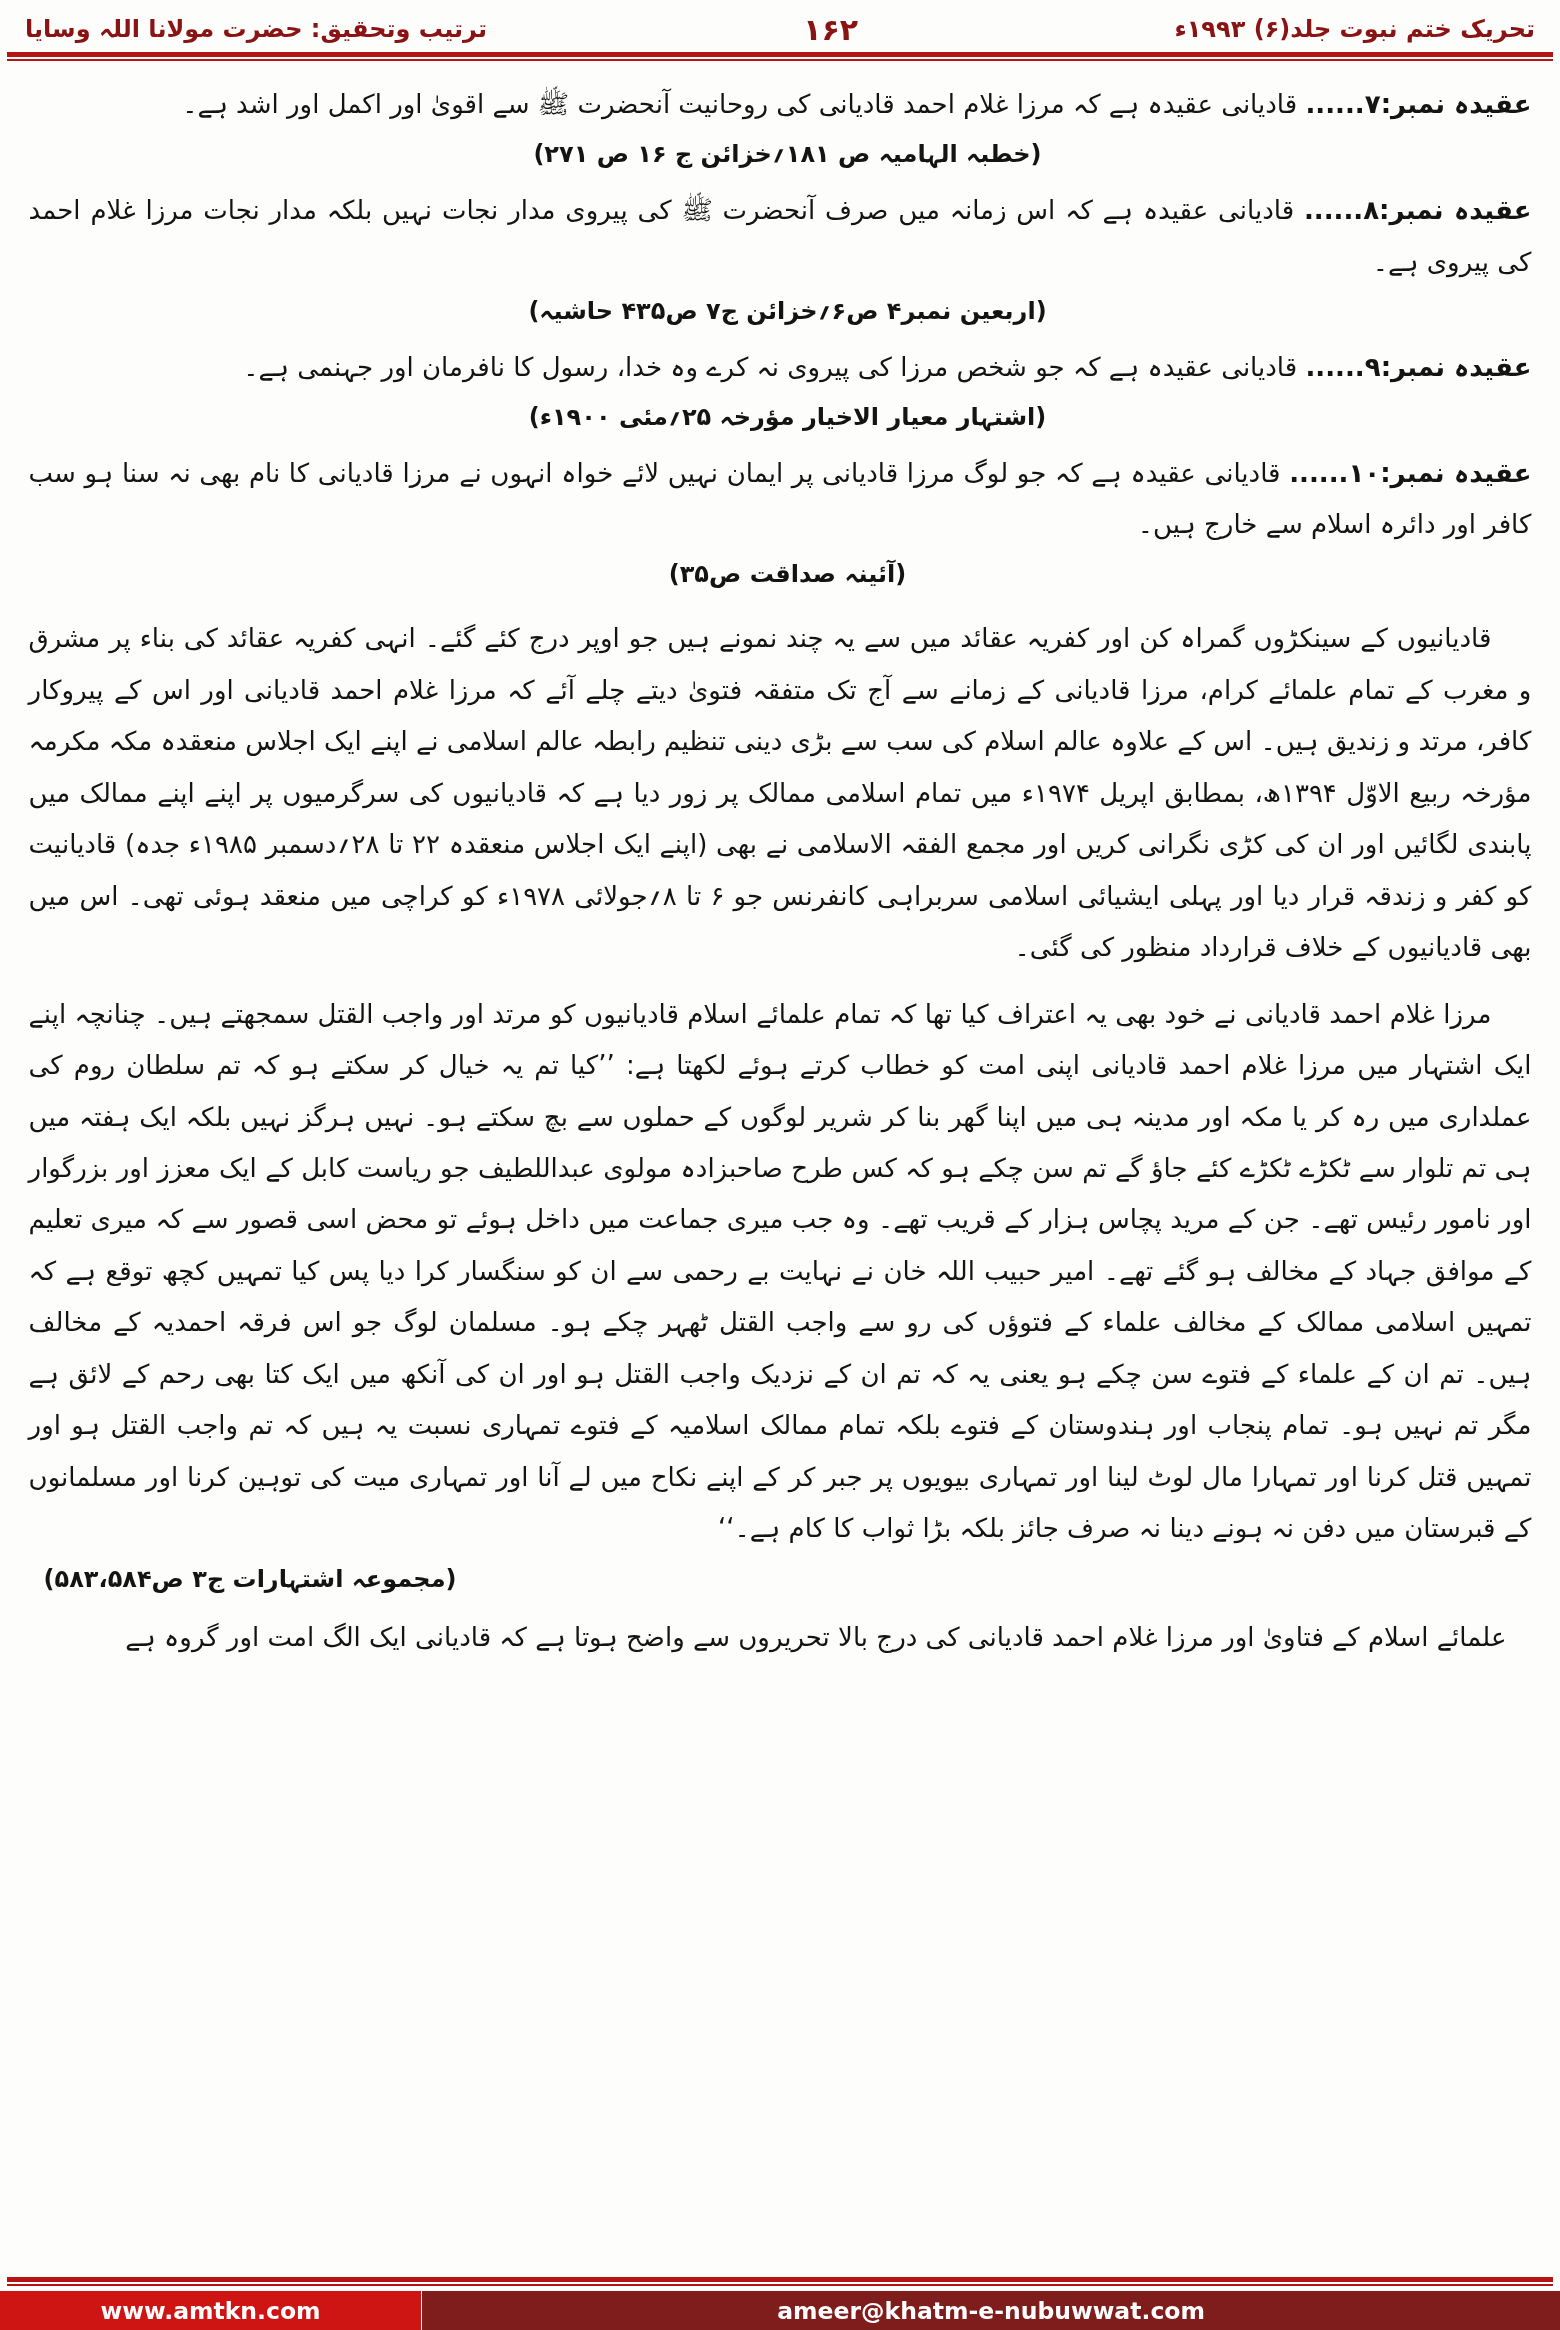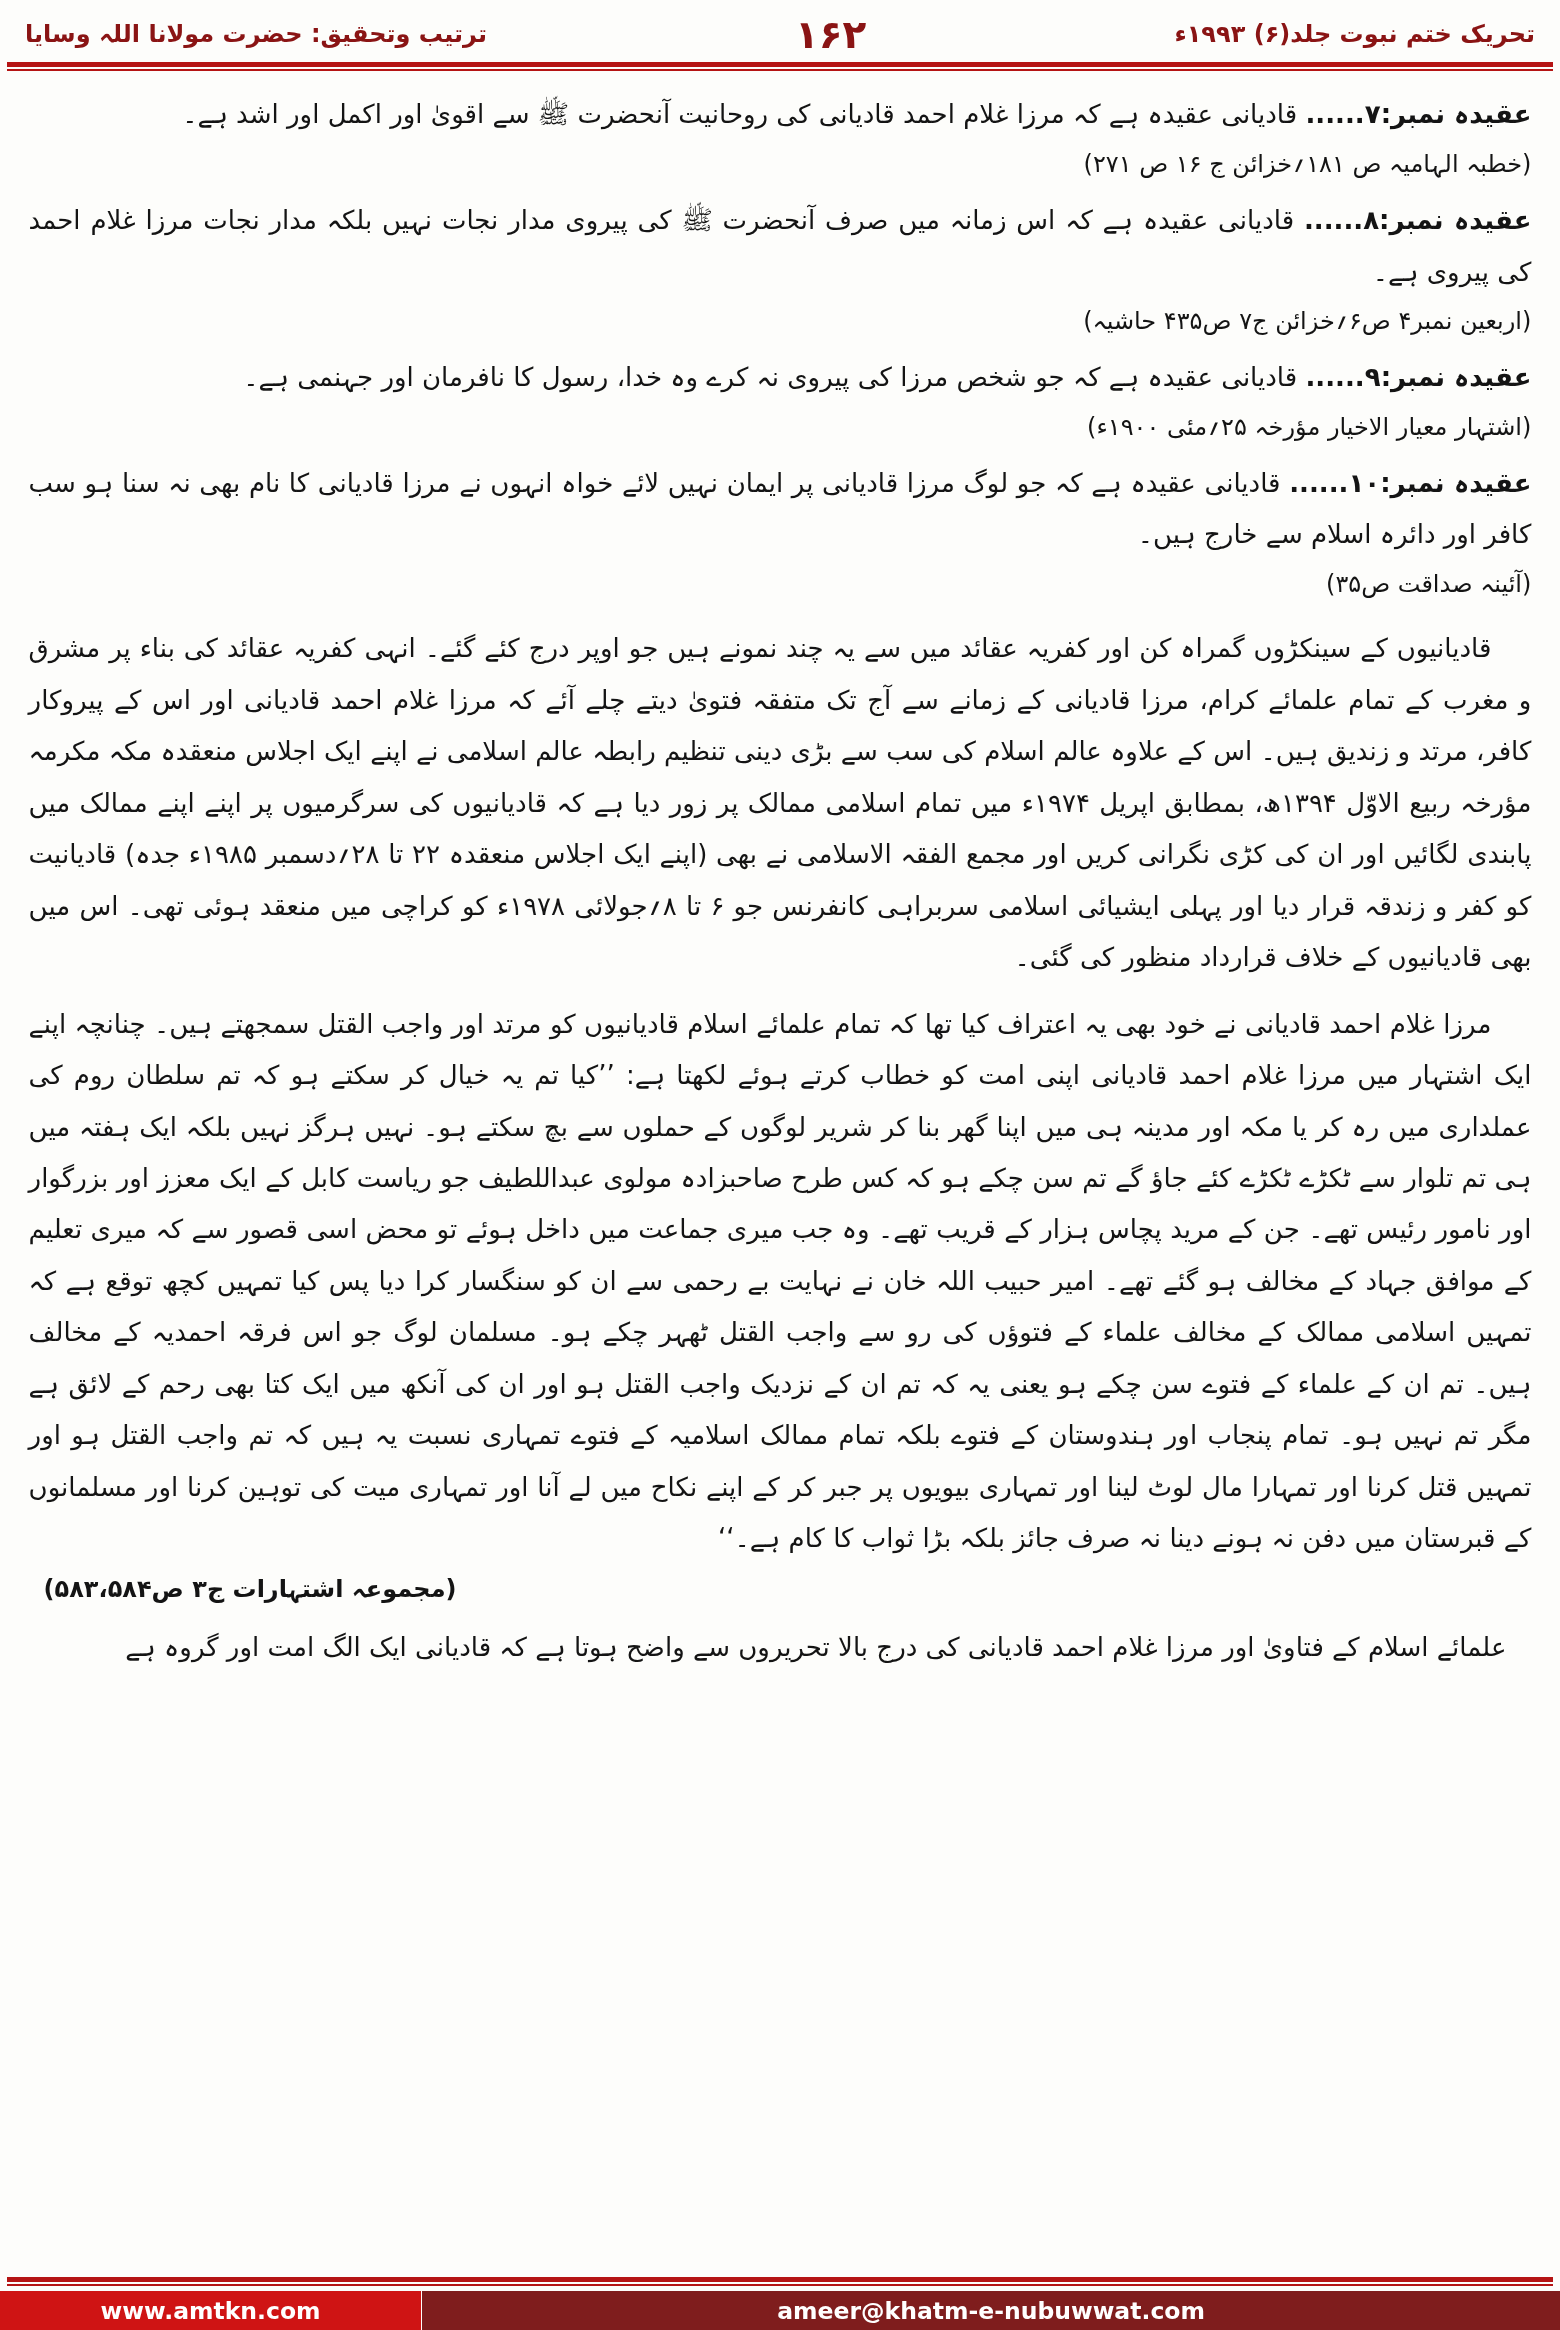--- a/index.html
+++ b/index.html
@@ -15,36 +15,36 @@
   }
   
   .header{
     display:flex;justify-content:space-between;align-items:center;
     direction:rtl;
     padding:11.8px 25px 5px 25px;
     color:#8a1414;
     font-weight:bold;
   }
   .header .side{font-size:24px;}
-  .header .pagenum{font-size:39px;letter-spacing:1.7px;}
+  .header .pagenum{font-size:30px;letter-spacing:1.7px;}
   .rule-thick{height:5px;background:#b51414;margin:0 6.7px;}
   .rule-thin{height:1.7px;background:#b51414;margin:2.5px 6.7px 0 6.7px;}
   
   .content{
     direction:rtl;
     padding:15px 28.6px 0 28.6px;
     font-size:26px;
     line-height:1.98;
     text-align:justify;
   }
   .belief{margin:3.4px 0 1.7px 0;}
   .belief-label{font-weight:bold;}
   .belief-ref{
-    text-align:right;
-    font-weight:normal;
+    text-align:center;
+    font-weight:bold;
     font-size:24px;
     margin:0 0 6.7px 15px;
   }
   .para{margin:15px 0 0 0;text-indent:40px;}
   .para-ref{
     text-align:left;
     font-weight:bold;
     font-size:24px;
     margin:1.7px 0 3.4px 15px;
     text-indent:0;

